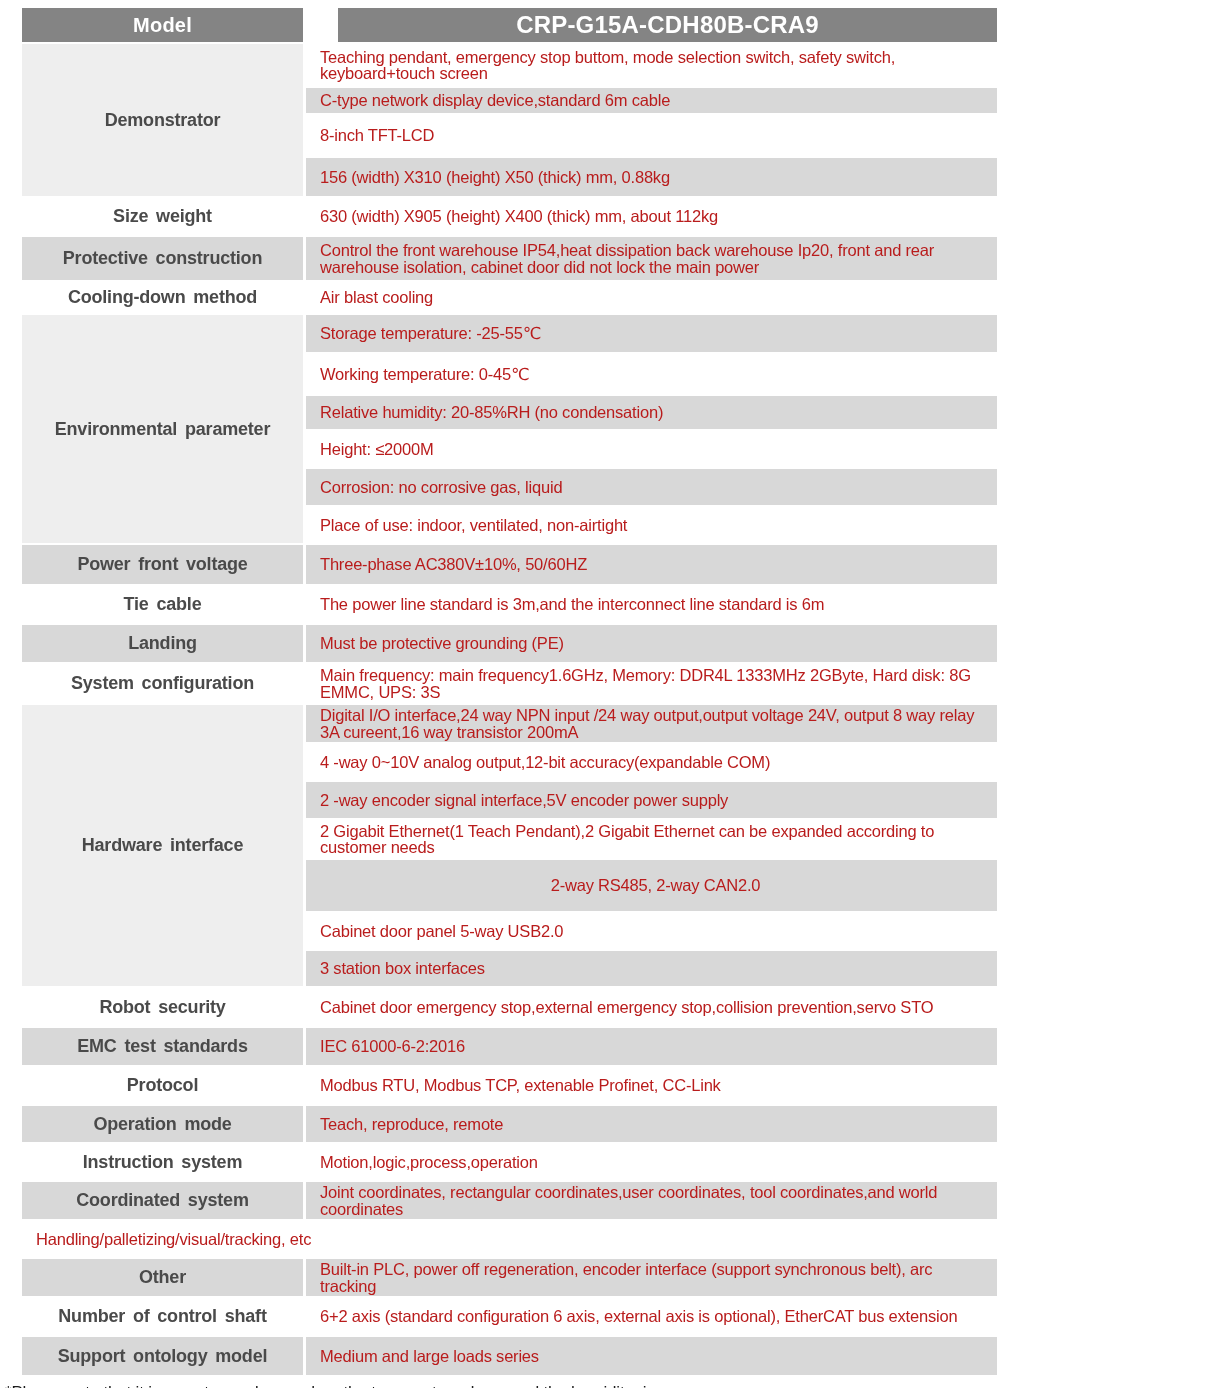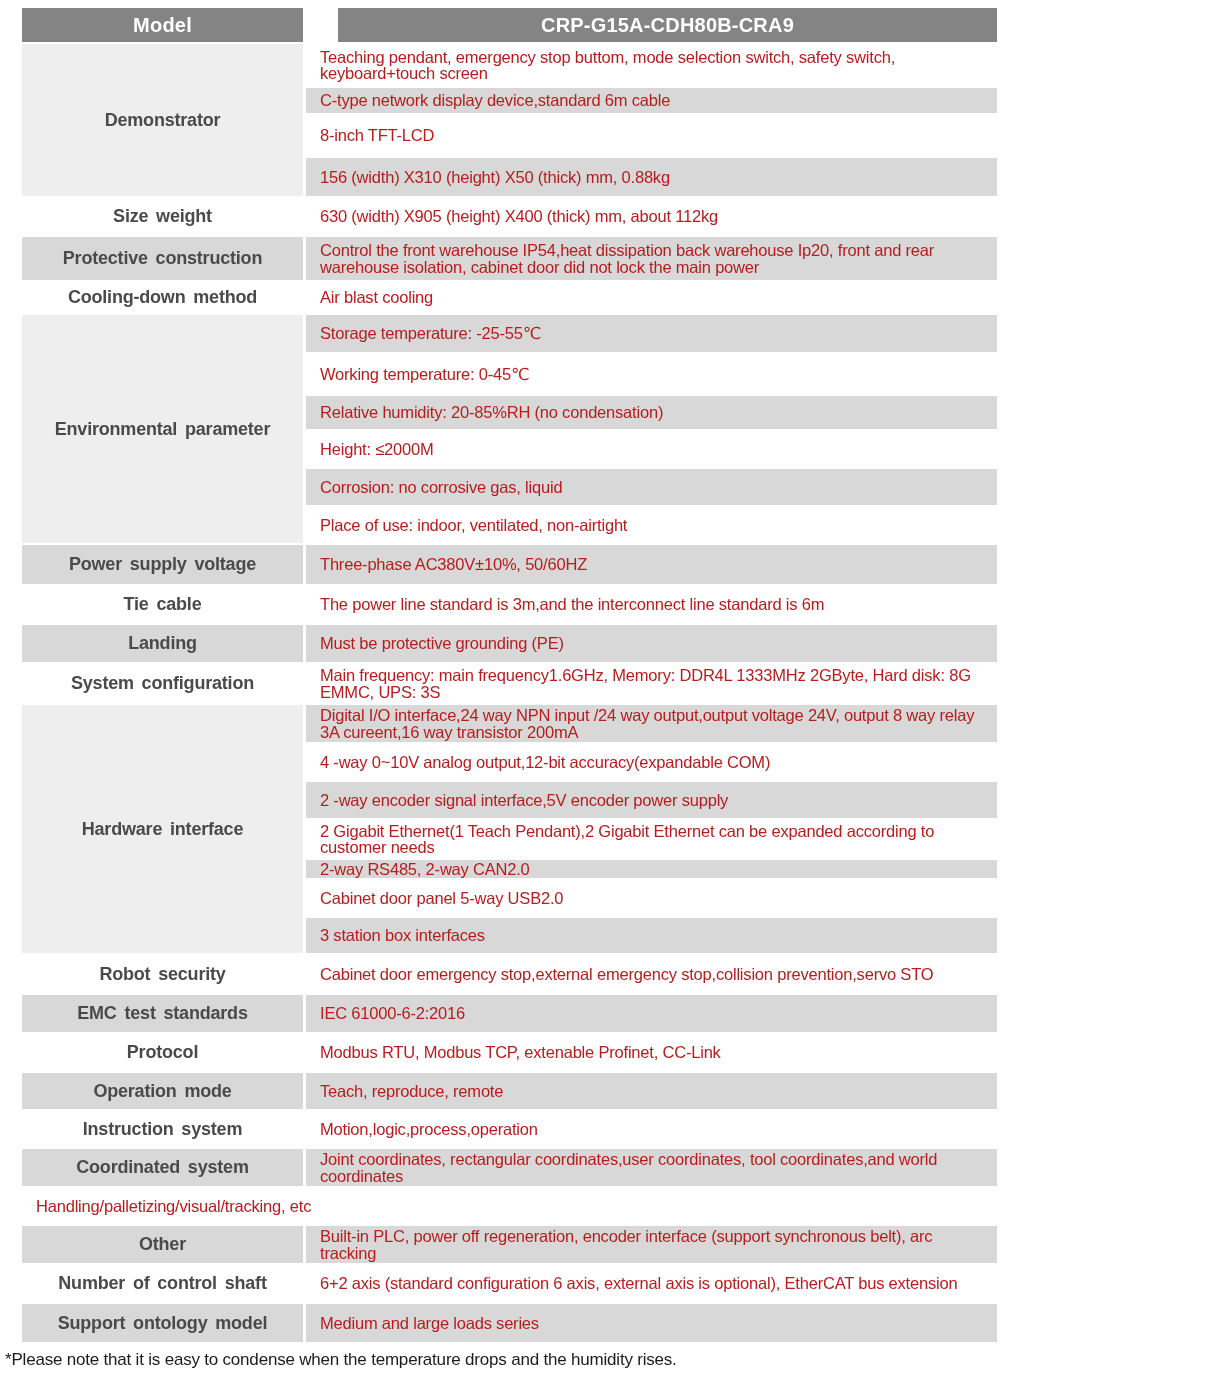--- a/index.html
+++ b/index.html
@@ -72,21 +72,21 @@
   }
   .header-sec .label-cell {
     font-size: 20px;
     word-spacing: normal;
     letter-spacing: 0.2px;
   }
   .header-sec .vrow {
     flex-direction: row;
     align-items: center;
     justify-content: center;
-    font-size: 20px;
+    font-size: 24px;
     padding: 0;
     letter-spacing: 0.2px;
     margin-left: 32px;
   }
   .footnote {
     margin: 8px 0 0 5px;
     font-size: 17px;
     color: #1c1c1c;
     letter-spacing: -0.2px;
   }
@@ -132,21 +132,21 @@
           <div class="label-cell bg-merged">Environmental parameter</div>
           <div class="vcol">
             <div class="vrow bg-gray" style="height: 37px;">Storage temperature: -25-55℃</div>
             <div class="vrow bg-white" style="height: 40px;">Working temperature: 0-45℃</div>
             <div class="vrow bg-gray" style="height: 33px;">Relative humidity: 20-85%RH (no condensation)</div>
             <div class="vrow bg-white" style="height: 36px;">Height: ≤2000M</div>
             <div class="vrow bg-gray" style="height: 36px;">Corrosion: no corrosive gas, liquid</div>
             <div class="vrow bg-white" style="height: 36px;">Place of use: indoor, ventilated, non-airtight</div>
           </div>
         </div><div class="sec">
-          <div class="label-cell bg-gray">Power supply voltage</div>
+          <div class="label-cell bg-gray">Power front voltage</div>
           <div class="vcol">
             <div class="vrow bg-gray" style="height: 39px;">Three-phase AC380V±10%, 50/60HZ</div>
           </div>
         </div><div class="sec">
           <div class="label-cell bg-white">Tie cable</div>
           <div class="vcol">
             <div class="vrow bg-white" style="height: 37px;">The power line standard is 3m,and the interconnect line standard is 6m</div>
           </div>
         </div><div class="sec">
           <div class="label-cell bg-gray">Landing</div>
@@ -158,21 +158,21 @@
           <div class="vcol">
             <div class="vrow bg-white" style="height: 39px;">Main frequency: main frequency1.6GHz, Memory: DDR4L 1333MHz 2GByte, Hard disk: 8G EMMC, UPS: 3S</div>
           </div>
         </div><div class="sec">
           <div class="label-cell bg-merged">Hardware interface</div>
           <div class="vcol">
             <div class="vrow bg-gray" style="height: 37px;">Digital I/O interface,24 way NPN input /24 way output,output voltage 24V, output 8 way relay 3A cureent,16 way transistor 200mA</div>
             <div class="vrow bg-white" style="height: 36px;">4 -way 0~10V analog output,12-bit accuracy(expandable COM)</div>
             <div class="vrow bg-gray" style="height: 36px;">2 -way encoder signal interface,5V encoder power supply</div>
             <div class="vrow bg-white" style="height: 38px;">2 Gigabit Ethernet(1 Teach Pendant),2 Gigabit Ethernet can be expanded according to customer needs</div>
-            <div class="vrow bg-gray" style="height: 18px;">2-way RS485, 2-way CAN2.0</div>
+            <div class="vrow bg-gray" style="height: 51px; text-align: center;">2-way RS485, 2-way CAN2.0</div>
             <div class="vrow bg-white" style="height: 36px;">Cabinet door panel 5-way USB2.0</div>
             <div class="vrow bg-gray" style="height: 35px;">3 station box interfaces</div>
           </div>
         </div><div class="sec">
           <div class="label-cell bg-white">Robot security</div>
           <div class="vcol">
             <div class="vrow bg-white" style="height: 38px;">Cabinet door emergency stop,external emergency stop,collision prevention,servo STO</div>
           </div>
         </div><div class="sec">
           <div class="label-cell bg-gray">EMC test standards</div>

